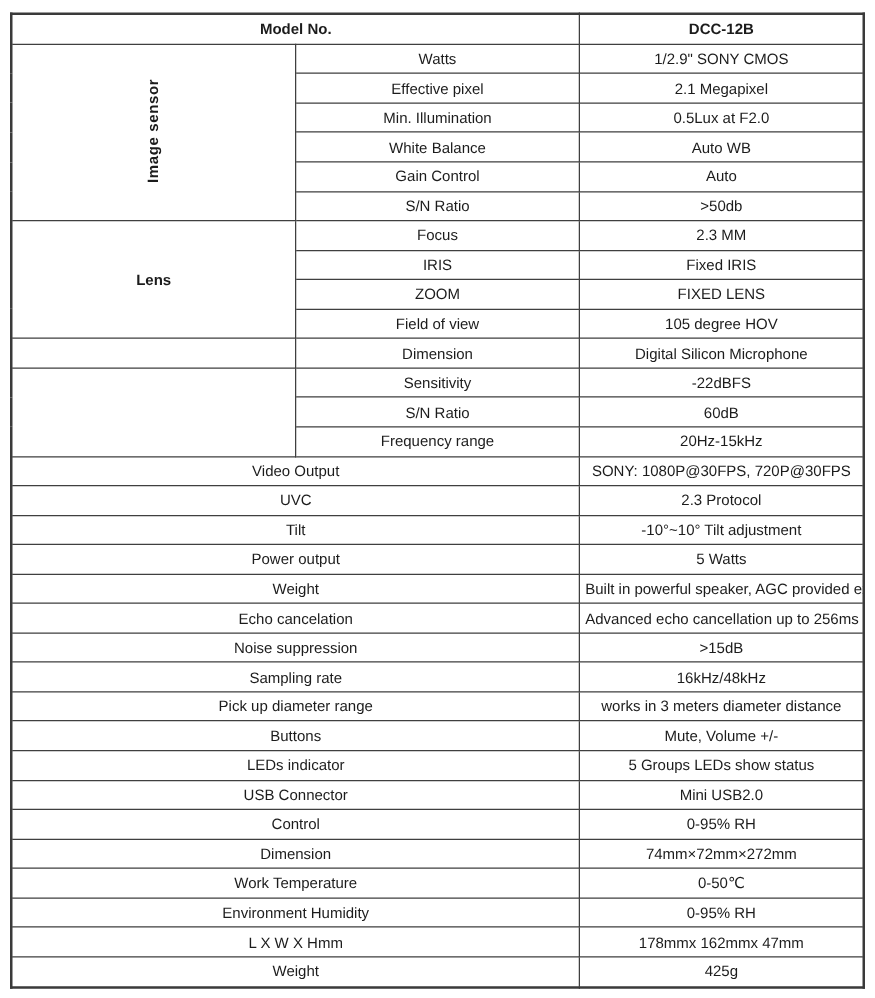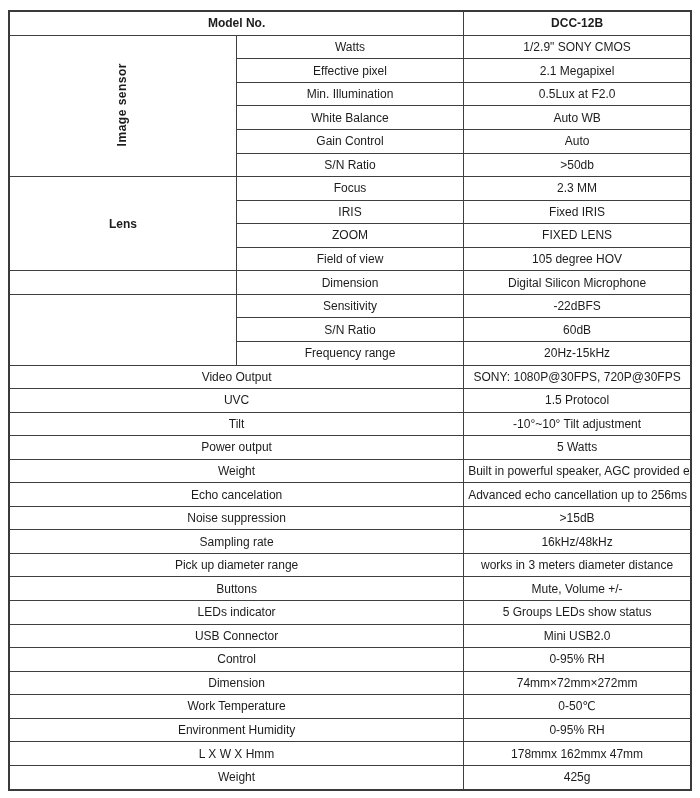--- a/index.html
+++ b/index.html
@@ -124,21 +124,21 @@
       <td class="c-label">Frequency range</td>
       <td>20Hz-15kHz</td>
     </tr>
 
     <tr>
       <td colspan="2">Video Output</td>
       <td>SONY: 1080P@30FPS, 720P@30FPS</td>
     </tr>
     <tr>
       <td colspan="2">UVC</td>
-      <td>1.5 Protocol</td>
+      <td>2.3 Protocol</td>
     </tr>
     <tr>
       <td colspan="2">Tilt</td>
       <td>-10°~10° Tilt adjustment</td>
     </tr>
     <tr>
       <td colspan="2">Power output</td>
       <td>5 Watts</td>
     </tr>
     <tr>

